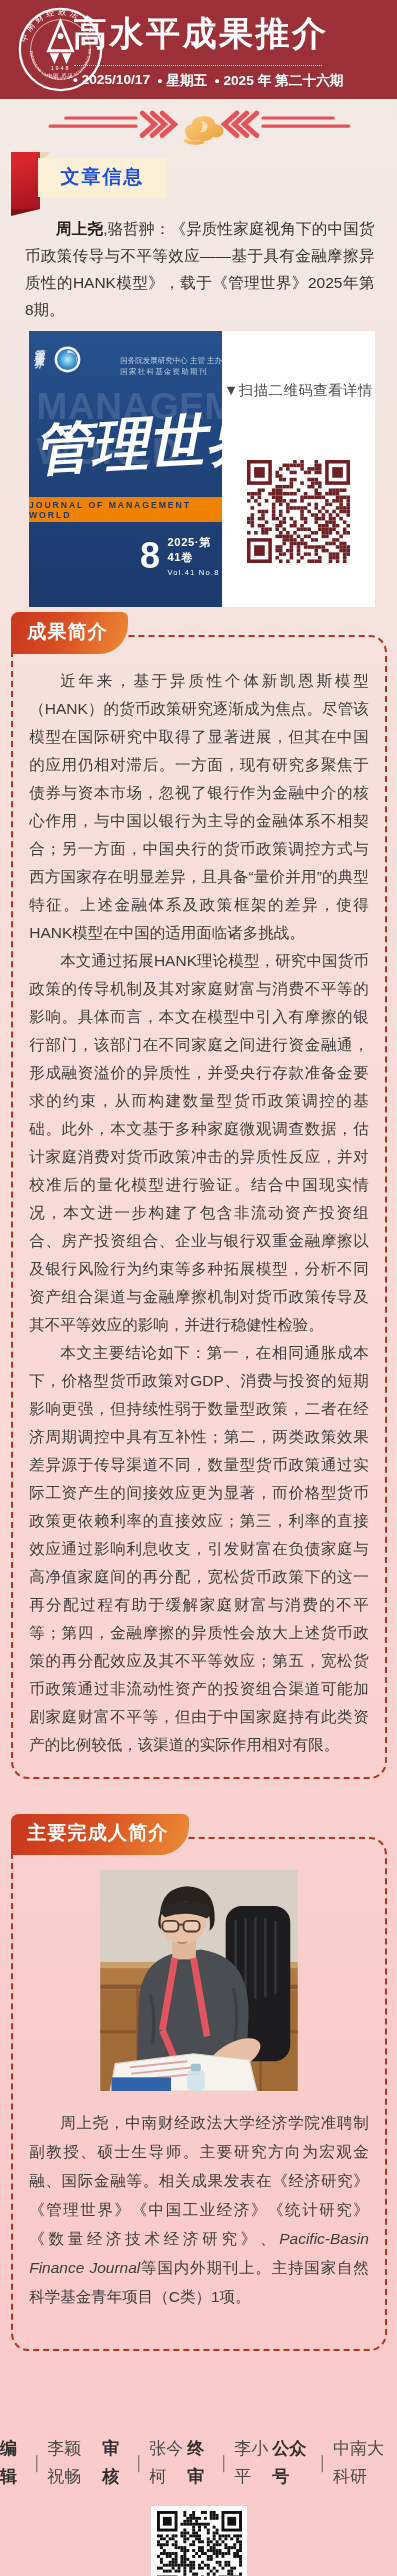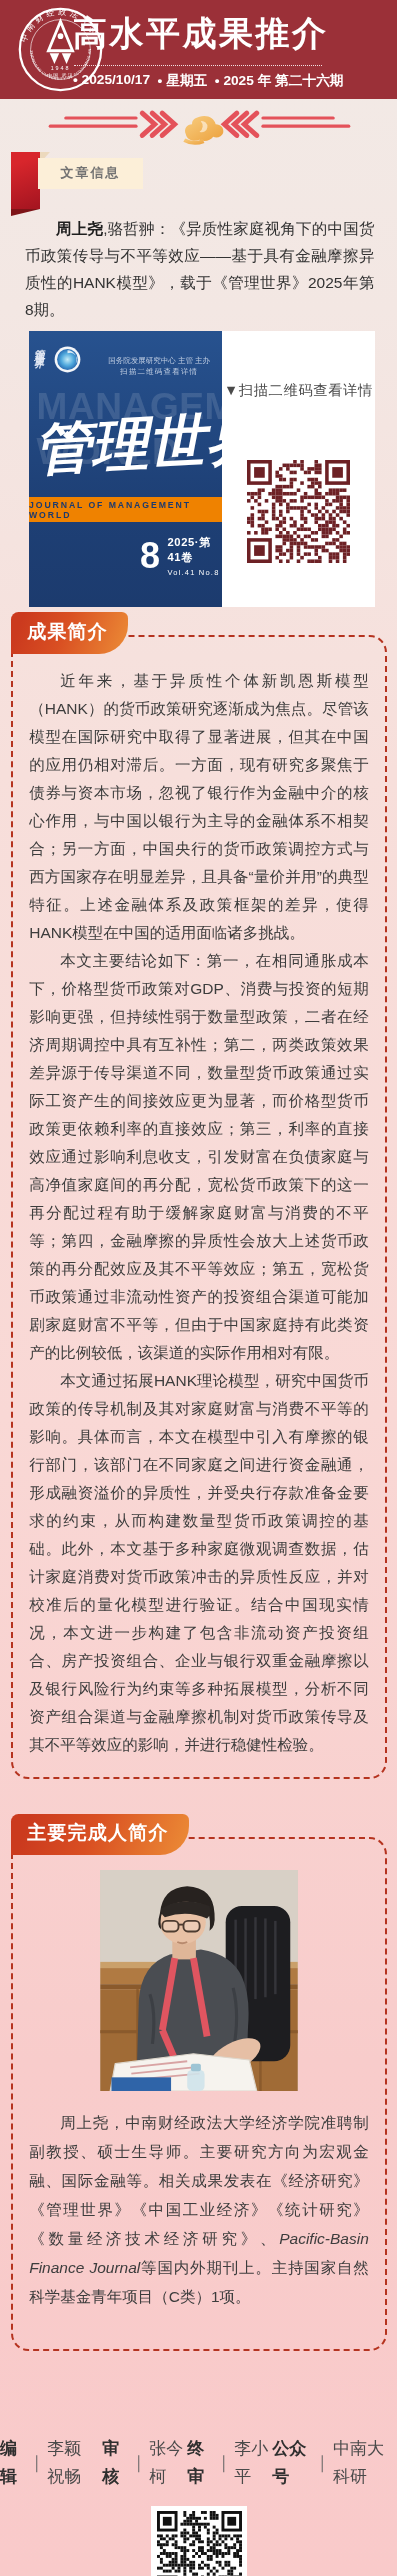--- a/index.html
+++ b/index.html
@@ -20,35 +20,35 @@
 
   
   .label-row{position:relative;margin:7.5px 0 0 11.2px;height:52px;}
   .ribbon{position:absolute;left:0;top:-3.7px;width:29px;height:57px;
     background:linear-gradient(160deg,#d8262c 20%,#a31420);}
   .ribbon:before{content:"";position:absolute;right:-10px;top:0;
     border-top:11.2px solid #ecd9bd;border-left:10px solid transparent;transform:scaleX(-1);}
   .ribbon:after{content:"";position:absolute;left:0;bottom:-7.5px;
     border-left:29px solid #7e1418;border-bottom:7.5px solid transparent;}
   .label-box{position:absolute;left:27px;top:2.5px;background:#fcefd8;padding:6.2px 22.4px 7.5px;}
-  .label-text{color:#737373;font-size:13px;font-weight:bold;letter-spacing:1.9px;}
+  .label-text{color:#1d4ed8;font-size:19px;font-weight:bold;letter-spacing:1.9px;}
 
   
   .article-text{margin:7.5px 23.6px 0 25px;font-size:15.5px;line-height:27px;color:#333;
     text-align:justify;text-indent:2em;}
   .article-text .b{font-weight:bold;color:#1e1e1e;margin-top:48px;}
 
   
   .cover-box{margin:8.7px 0 0 29px;width:346px;height:276px;background:#fff;display:flex;}
   .cover{width:193px;height:276px;flex:none;position:relative;overflow:hidden;color:#fff;
     background:linear-gradient(180deg,#27528f 0%,#1e4076 60%,#1c3b6e 100%);}
   .spine{position:absolute;left:2.5px;top:10px;writing-mode:vertical-rl;font-size:10px;
     color:#e3e9f4;letter-spacing:3.1px;font-style:italic;font-weight:bold;}
   .cov-logo{position:absolute;left:25px;top:15px;}
-  .cov-pub{position:absolute;right:12px;top:23.6px;font-size:7.5px;line-height:11.2px;color:#c3d0e4;text-align:center;}
+  .cov-pub{position:absolute;right:0;top:23.6px;font-size:7.5px;line-height:11.2px;color:#c3d0e4;text-align:left;}
   .cov-bg{position:absolute;left:7.5px;top:53px;font-size:37px;font-weight:bold;
     color:rgba(255,255,255,.13);line-height:45px;letter-spacing:0.6px;white-space:nowrap;}
   .cov-script{position:absolute;left:5px;top:75px;font-size:57px;font-weight:bold;font-style:italic;
     font-family:"DejaVu Serif","Liberation Serif",serif;transform:rotate(-3deg);white-space:nowrap;}
   .cov-band{position:absolute;left:0;right:0;top:166px;height:25px;background:#ef8200;
     display:flex;align-items:center;justify-content:center;font-size:8.7px;font-weight:bold;
     color:#1c3a6e;letter-spacing:1.9px;}
   .cov-issue{position:absolute;left:111px;top:204px;display:flex;gap:7.5px;align-items:center;}
   .cov-num{font-size:36px;font-weight:bold;line-height:36px;}
   .cov-vol1{font-size:11.2px;font-weight:bold;letter-spacing:0.6px;}
@@ -167,21 +167,21 @@
               <stop offset=".6" stop-color="#4fa8dc"></stop>
               <stop offset="1" stop-color="#2b6fb4"></stop>
             </radialGradient>
           </defs>
         <circle cx="22" cy="22" r="21" fill="#fff" opacity=".95"></circle>
         <circle cx="22" cy="22" r="17" fill="url(#cl)"></circle>
         <path d="M22 7 a15 15 0 0 1 13 22 a11 11 0 0 0 -13 -17 Z" fill="#fff" opacity=".8"></path>
       </svg>
       <div class="cov-pub">
         <div>国务院发展研究中心 主管 主办</div>
-        <div style="letter-spacing:1.2px;">扫描二维码查看详情</div>
+        <div style="letter-spacing:1.2px;">国家社科基金资助期刊</div>
       </div>
       <div class="cov-bg">
         <div>MANAGEMENT</div>
         <div>WORLD</div>
       </div>
       <div class="cov-script">管理世界</div>
       <div class="cov-band">JOURNAL OF MANAGEMENT WORLD</div>
       <div class="cov-issue">
         <div class="cov-num">8</div>
         <div>
@@ -518,22 +518,22 @@
             <rect fill="#fff" x="5.724137931034483" y="131.6551724137931" width="28.620689655172416" height="28.620689655172416"></rect>
             <rect x="11.448275862068966" y="137.3793103448276" width="17.17241379310345" height="17.17241379310345"></rect>
           </svg></div>
     </div>
   </div>
 
   <div class="section sec1">
     <div class="tab">成果简介</div>
     <div class="dashbox dash1">
       <p class="para">近年来，基于异质性个体新凯恩斯模型（HANK）的货币政策研究逐渐成为焦点。尽管该模型在国际研究中取得了显著进展，但其在中国的应用仍相对滞后。一方面，现有研究多聚焦于债券与资本市场，忽视了银行作为金融中介的核心作用，与中国以银行为主导的金融体系不相契合；另一方面，中国央行的货币政策调控方式与西方国家存在明显差异，且具备“量价并用”的典型特征。上述金融体系及政策框架的差异，使得HANK模型在中国的适用面临诸多挑战。</p>
+      <p class="para">本文通过拓展HANK理论模型，研究中国货币政策的传导机制及其对家庭财富与消费不平等的影响。具体而言，本文在模型中引入有摩擦的银行部门，该部门在不同家庭之间进行资金融通，形成融资溢价的异质性，并受央行存款准备金要求的约束，从而构建数量型货币政策调控的基础。此外，本文基于多种家庭微观调查数据，估计家庭消费对货币政策冲击的异质性反应，并对校准后的量化模型进行验证。结合中国现实情况，本文进一步构建了包含非流动资产投资组合、房产投资组合、企业与银行双重金融摩擦以及银行风险行为约束等多种拓展模型，分析不同资产组合渠道与金融摩擦机制对货币政策传导及其不平等效应的影响，并进行稳健性检验。</p>
       <p class="para">本文主要结论如下：第一，在相同通胀成本下，价格型货币政策对GDP、消费与投资的短期影响更强，但持续性弱于数量型政策，二者在经济周期调控中具有互补性；第二，两类政策效果差异源于传导渠道不同，数量型货币政策通过实际工资产生的间接效应更为显著，而价格型货币政策更依赖利率的直接效应；第三，利率的直接效应通过影响利息收支，引发财富在负债家庭与高净值家庭间的再分配，宽松货币政策下的这一再分配过程有助于缓解家庭财富与消费的不平等；第四，金融摩擦的异质性会放大上述货币政策的再分配效应及其不平等效应；第五，宽松货币政策通过非流动性资产的投资组合渠道可能加剧家庭财富不平等，但由于中国家庭持有此类资产的比例较低，该渠道的实际作用相对有限。</p>
-      <p class="para">本文通过拓展HANK理论模型，研究中国货币政策的传导机制及其对家庭财富与消费不平等的影响。具体而言，本文在模型中引入有摩擦的银行部门，该部门在不同家庭之间进行资金融通，形成融资溢价的异质性，并受央行存款准备金要求的约束，从而构建数量型货币政策调控的基础。此外，本文基于多种家庭微观调查数据，估计家庭消费对货币政策冲击的异质性反应，并对校准后的量化模型进行验证。结合中国现实情况，本文进一步构建了包含非流动资产投资组合、房产投资组合、企业与银行双重金融摩擦以及银行风险行为约束等多种拓展模型，分析不同资产组合渠道与金融摩擦机制对货币政策传导及其不平等效应的影响，并进行稳健性检验。</p>
     </div>
   </div>
 
   <div class="section sec2">
     <div class="tab">主要完成人简介</div>
     <div class="dashbox dash2">
       <div class="photo-wrap">
         <svg width="198" height="221" viewBox="0 0 318 356">
           <rect x="0" y="0" width="318" height="356" fill="#d3cac0"></rect>
           <rect x="0" y="0" width="318" height="150" fill="#d8d0c6"></rect>

